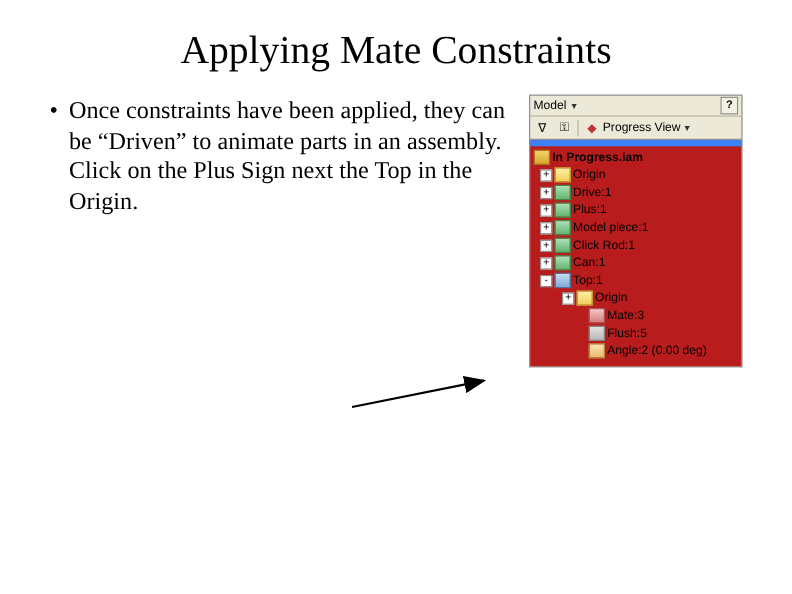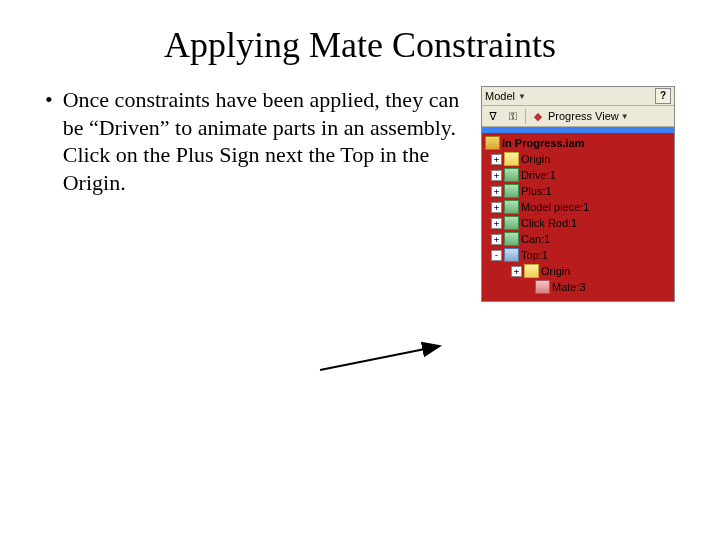--- a/index.html
+++ b/index.html
@@ -225,20 +225,30 @@
           <div class="tree-row indent2">
             <span class="tree-box">+</span>
             <span class="ico ico-folder"></span>
             <span>Origin</span>
           </div>
           <div class="tree-row indent2b">
             <span class="tree-spacer"></span>
             <span class="ico ico-mate"></span>
             <span>Mate:3</span>
           </div>
+          <div class="tree-row indent2b">
+            <span class="tree-spacer"></span>
+            <span class="ico ico-flush"></span>
+            <span>Flush:5</span>
+          </div>
+          <div class="tree-row indent2b">
+            <span class="tree-spacer"></span>
+            <span class="ico ico-angle"></span>
+            <span>Angle:2 (0.00 deg)</span>
+          </div>
         </div>
     </div>
   </div>
 </div>
 
 <svg class="arrow" width="720" height="540" style="left:0;top:0">
   <defs>
     <marker id="ah" markerWidth="10" markerHeight="8" refX="9" refY="4" orient="auto">
       <path d="M0,0 L10,4 L0,8 Z" fill="#000"></path>
     </marker>

